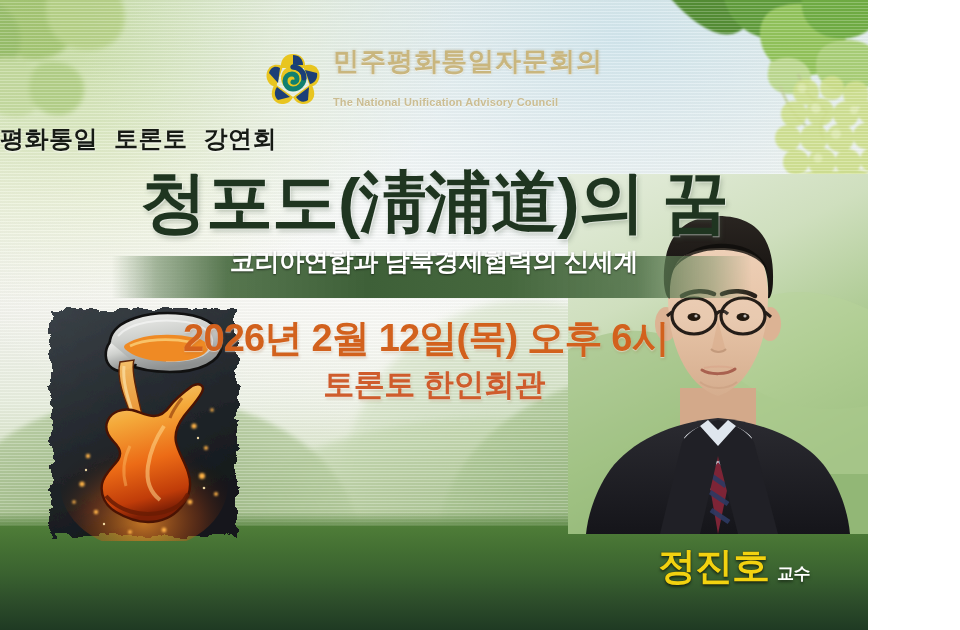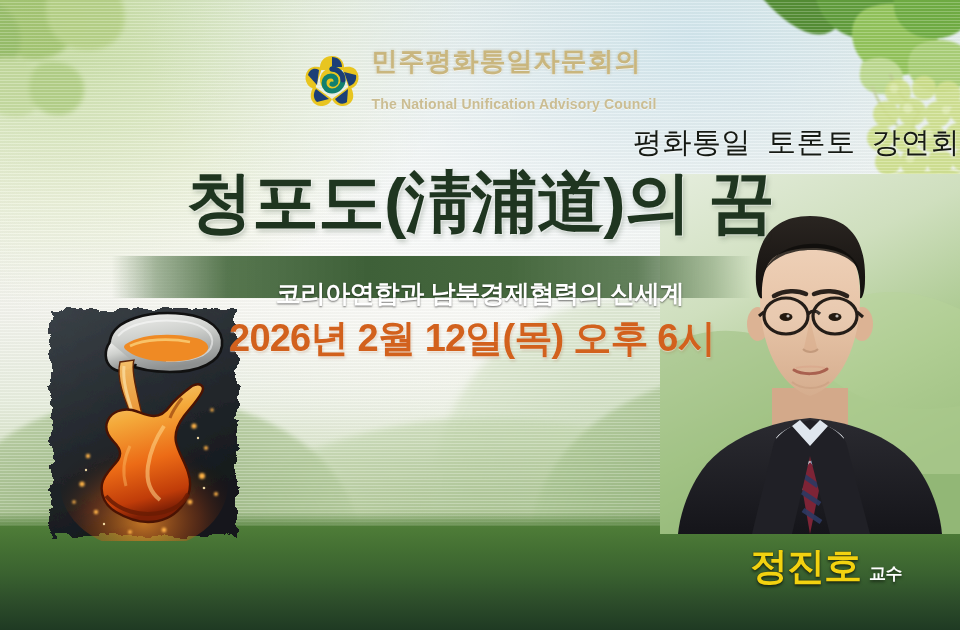--- a/index.html
+++ b/index.html
@@ -1,21 +1,21 @@
 <!DOCTYPE html>
 <html><head>
 <meta charset="utf-8">
 <style>
   * { margin:0; padding:0; box-sizing:border-box; }
   html,body { width:960px; height:630px; overflow:hidden; background:#fff; }
   body { font-family:"Liberation Sans","DejaVu Sans",sans-serif; }
 
   #poster{
     position:relative;
-    width:960px; height:630px;
+    width:868px; height:630px;
     overflow:hidden;
     background:
       radial-gradient(ellipse 760px 420px at 72% 6%, rgba(205,228,238,0.85) 0%, rgba(228,238,240,0.35) 46%, rgba(255,255,255,0) 72%),
       radial-gradient(ellipse 520px 360px at 6% 4%, rgba(186,214,140,0.80) 0%, rgba(214,230,178,0.42) 48%, rgba(255,255,255,0) 78%),
       radial-gradient(ellipse 600px 300px at 50% 34%, rgba(255,255,255,0.92) 0%, rgba(250,250,246,0.55) 55%, rgba(255,255,255,0) 85%),
       linear-gradient(180deg,#e8efe6 0%,#f3f5ef 16%,#f7f7f2 34%,#f2f3ec 50%,#e7eede 64%,#cfdcbc 76%,#b9cf9f 84%,#9dbd80 90%, #6e9b55 95%, #4a7a3c 100%);
   }
 
   
   .texture{
@@ -54,49 +54,49 @@
     display:flex; align-items:center; justify-content:center; gap:12px;
   }
   .emblem{ width:56px; height:52px; flex:0 0 auto; }
   .logo-text{ display:flex; flex-direction:column; align-items:flex-start; }
   .logo-kr{
     font-size:26px; font-weight:bold; letter-spacing:1px; line-height:1.05;
     color:#c9b67e;
     text-shadow:0 1px 0 rgba(255,255,255,.6), 0 0 3px rgba(160,140,80,.45);
   }
   .logo-en{
-    font-size:14px; letter-spacing:.15px; margin-top:21px; font-weight:600;
+    font-size:11px; letter-spacing:.15px; margin-top:21px; font-weight:600;
     color:#cbbd92; text-shadow:0 1px 0 rgba(255,255,255,.55);
   }
 
   
   .eyebrow{
-    position:absolute; top:123px; left:0; right:0; z-index:12; text-align:right;
-    font-size:29px; font-weight:normal; letter-spacing:.5px; color:#161a14;
+    position:absolute; top:123px; left:0; right:0; z-index:12; text-align:left;
+    font-size:24px; font-weight:bold; letter-spacing:.5px; color:#161a14;
     text-shadow:0 1px 2px rgba(255,255,255,.75);
   }
   .eyebrow .sp{ display:inline-block; width:16px; }
 
   .headline{
     position:absolute; top:167px; left:0; right:0; z-index:12; text-align:center;
     font-size:67px; font-weight:bold; letter-spacing:-1px; line-height:1.05;
     color:#1f3520;
     text-shadow:1px 1px 0 rgba(255,255,255,.45), 2px 3px 5px rgba(80,100,80,.30);
   }
 
   .subbar{
     position:absolute; top:256px; left:112px; width:640px; height:42px; z-index:11;
     background:linear-gradient(90deg,
       rgba(108,138,96,0) 0%, rgba(94,126,84,.55) 7%, rgba(74,108,66,.93) 18%,
       rgba(62,96,56,1) 40%, rgba(70,104,62,1) 62%, rgba(86,118,78,.92) 82%,
       rgba(112,142,100,.45) 94%, rgba(130,158,116,0) 100%);
     filter:blur(.3px);
   }
   .subtitle{
-    position:absolute; top:274px; left:0; right:0; z-index:12; text-align:center;
+    position:absolute; top:242px; left:0; right:0; z-index:12; text-align:center;
     font-size:25px; font-weight:bold; letter-spacing:-.3px; line-height:38px; color:#ffffff;
     text-shadow:0 1px 2px rgba(0,0,0,.55);
   }
 
   .dateline{
     position:absolute; top:313px; left:0; right:16px; z-index:12; text-align:center;
     font-size:38px; font-weight:bold; letter-spacing:-.8px; color:#d2611d;
     text-shadow:0 1px 1px rgba(255,255,255,.5), 1px 2px 3px rgba(150,80,30,.22);
   }
   .venue{
@@ -430,20 +430,21 @@
   <div class="eyebrow">
     <span>평화통일</span><span class="sp"></span><span>토론토</span><span class="sp"></span><span>강연회</span>
   </div>
 
   <div class="headline">청포도(淸浦道)의 꿈</div>
 
   <div class="subbar"></div>
   <div class="subtitle">코리아연합과 남북경제협력의 신세계</div>
 
   <div class="dateline">2026년 2월 12일(목) 오후 6시</div>
+  <div class="venue">토론토 한인회관</div>
 
   <div class="speaker">
     <span class="speaker-name">정진호</span>
     <span class="speaker-title">교수</span>
   </div>
 
   <div class="texture"></div>
 </div>
 
 </body></html>

